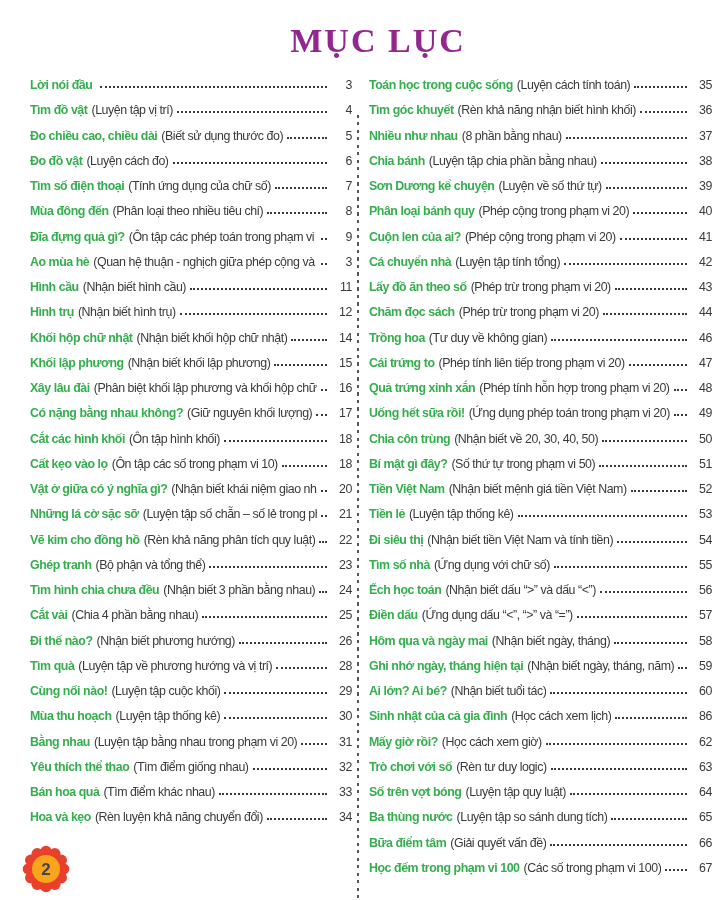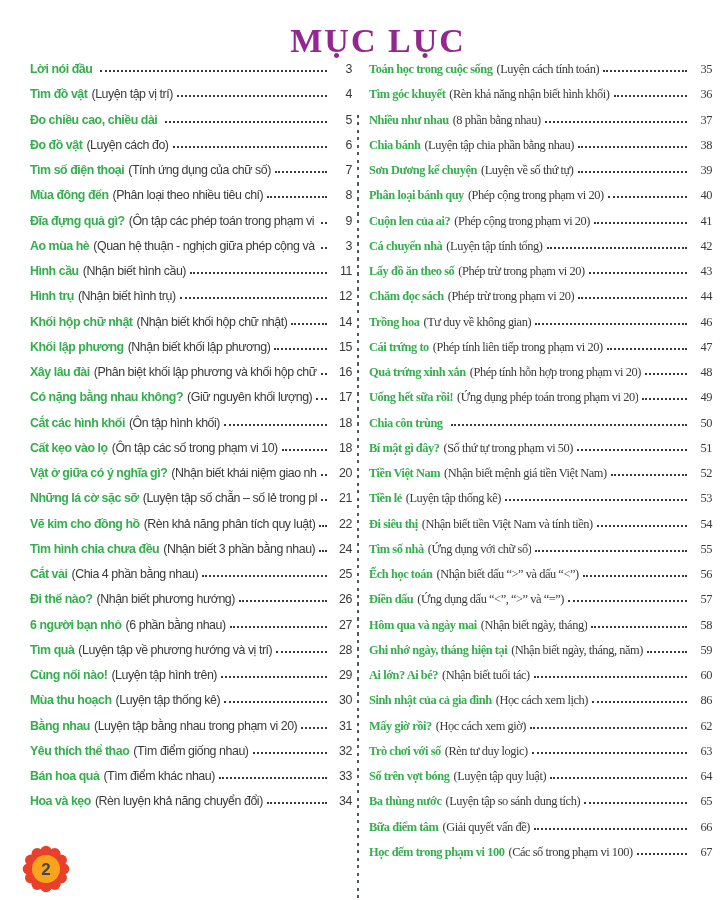--- a/index.html
+++ b/index.html
@@ -28,26 +28,26 @@
     margin: 16px;
   }
   .toc-wrap {
     position: absolute;
     top: 57px;
     left: 0;
     width: 724px;
   }
   .col {
     position: absolute;
-    top: 0;
+    top: 16px;
     display: flex;
     flex-direction: column;
   }
   .col-left  { left: 30px;  width: 322px; }
-  .col-right { left: 369px; width: 343px; font-family: Liberation Serif, serif; }
+  .col-right { left: 369px; width: 343px; }
   .divider {
     position: absolute;
     left: 357px;
     top: 58px;
     width: 2px;
     height: 835px;
     background: repeating-linear-gradient(
       to bottom,
       var(--c-divider, #4d5a55) 0 3px,
       transparent 3px 7.5px
@@ -112,20 +112,21 @@
     <span class="p">3</span>
   </div>
       <div class="row">
     <span class="t">Tìm đồ vật</span>
     <span class="d">(Luyện tập vị trí)</span>
     <span class="leader"></span>
     <span class="p">4</span>
   </div>
       <div class="row">
     <span class="t">Đo chiều cao, chiều dài</span>
+    <span class="d">(Biết sử dụng thước đo)</span>
     <span class="leader"></span>
     <span class="p">5</span>
   </div>
       <div class="row">
     <span class="t">Đo đồ vật</span>
     <span class="d">(Luyện cách đo)</span>
     <span class="leader"></span>
     <span class="p">6</span>
   </div>
       <div class="row">
@@ -212,52 +213,52 @@
     <span class="leader"></span>
     <span class="p">21</span>
   </div>
       <div class="row">
     <span class="t">Vẽ kim cho đồng hồ</span>
     <span class="d">(Rèn khả năng phân tích quy luật)</span>
     <span class="leader"></span>
     <span class="p">22</span>
   </div>
       <div class="row">
+    <span class="t">Ghép tranh</span>
+    <span class="d">(Bộ phận và tổng thể)</span>
+    <span class="leader"></span>
+    <span class="p">23</span>
+  </div>
+      <div class="row">
     <span class="t">Tìm hình chia chưa đều</span>
     <span class="d">(Nhận biết 3 phần bằng nhau)</span>
     <span class="leader"></span>
     <span class="p">24</span>
   </div>
       <div class="row">
     <span class="t">Cắt vải</span>
     <span class="d">(Chia 4 phần bằng nhau)</span>
     <span class="leader"></span>
     <span class="p">25</span>
   </div>
       <div class="row">
     <span class="t">Đi thế nào?</span>
     <span class="d">(Nhận biết phương hướng)</span>
     <span class="leader"></span>
     <span class="p">26</span>
   </div>
       <div class="row">
-    <span class="t">6 người bạn nhỏ</span>
-    <span class="d">(6 phần bằng nhau)</span>
-    <span class="leader"></span>
-    <span class="p">27</span>
-  </div>
-      <div class="row">
     <span class="t">Tìm quà</span>
     <span class="d">(Luyện tập về phương hướng và vị trí)</span>
     <span class="leader"></span>
     <span class="p">28</span>
   </div>
       <div class="row">
     <span class="t">Cùng nối nào!</span>
-    <span class="d">(Luyện tập hình trên)</span>
+    <span class="d">(Luyện tập cuộc khối)</span>
     <span class="leader"></span>
     <span class="p">29</span>
   </div>
       <div class="row">
     <span class="t">Mùa thu hoạch</span>
     <span class="d">(Luyện tập thống kê)</span>
     <span class="leader"></span>
     <span class="p">30</span>
   </div>
       <div class="row">
@@ -366,20 +367,21 @@
     <span class="p">48</span>
   </div>
       <div class="row">
     <span class="t">Uống hết sữa rồi!</span>
     <span class="d">(Ứng dụng phép toán trong phạm vi 20)</span>
     <span class="leader"></span>
     <span class="p">49</span>
   </div>
       <div class="row">
     <span class="t">Chia côn trùng</span>
+    <span class="d">(Nhận biết về 20, 30, 40, 50)</span>
     <span class="leader"></span>
     <span class="p">50</span>
   </div>
       <div class="row">
     <span class="t">Bí mật gì đây?</span>
     <span class="d">(Số thứ tự trong phạm vi 50)</span>
     <span class="leader"></span>
     <span class="p">51</span>
   </div>
       <div class="row">

